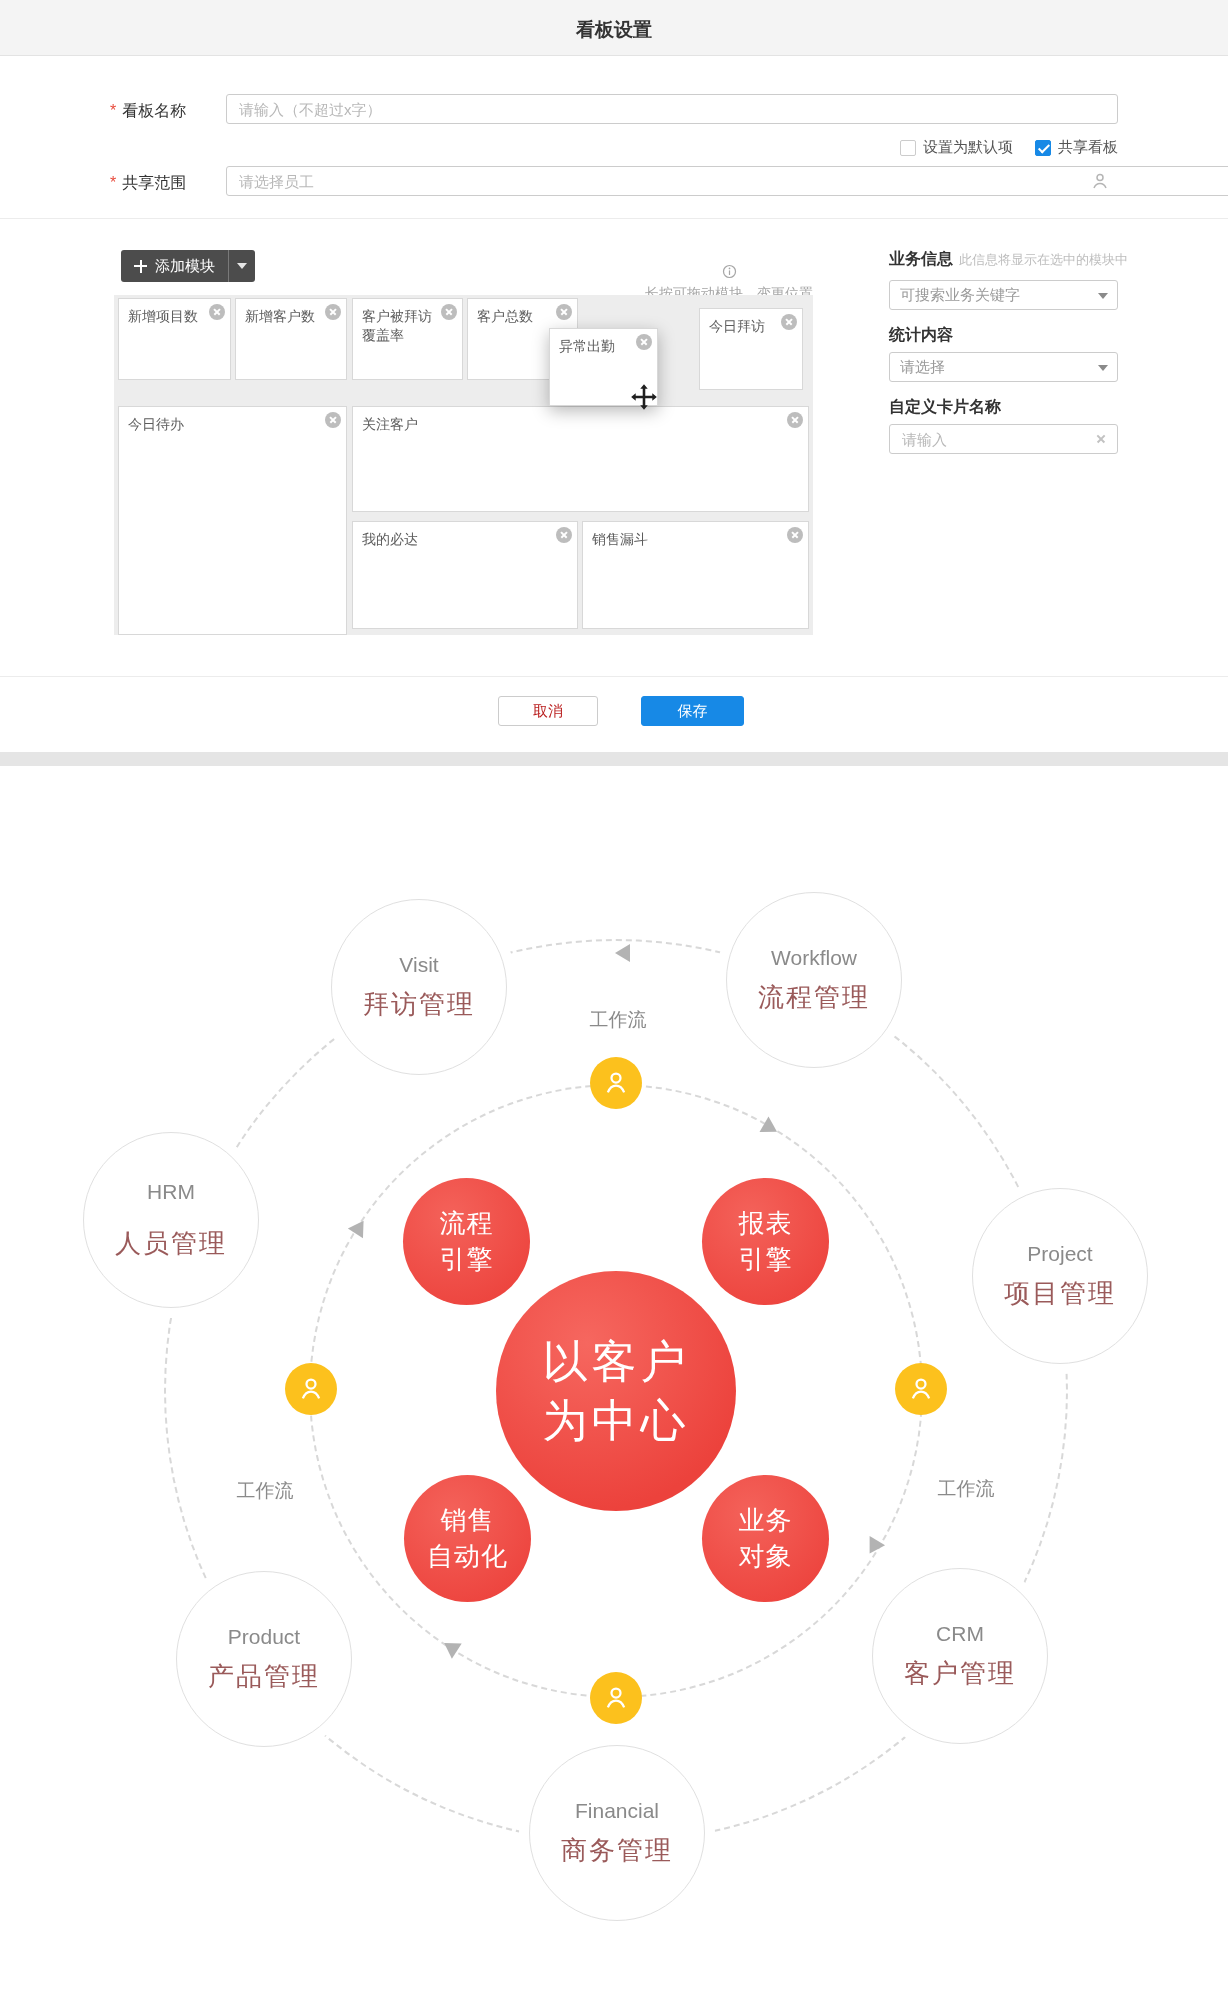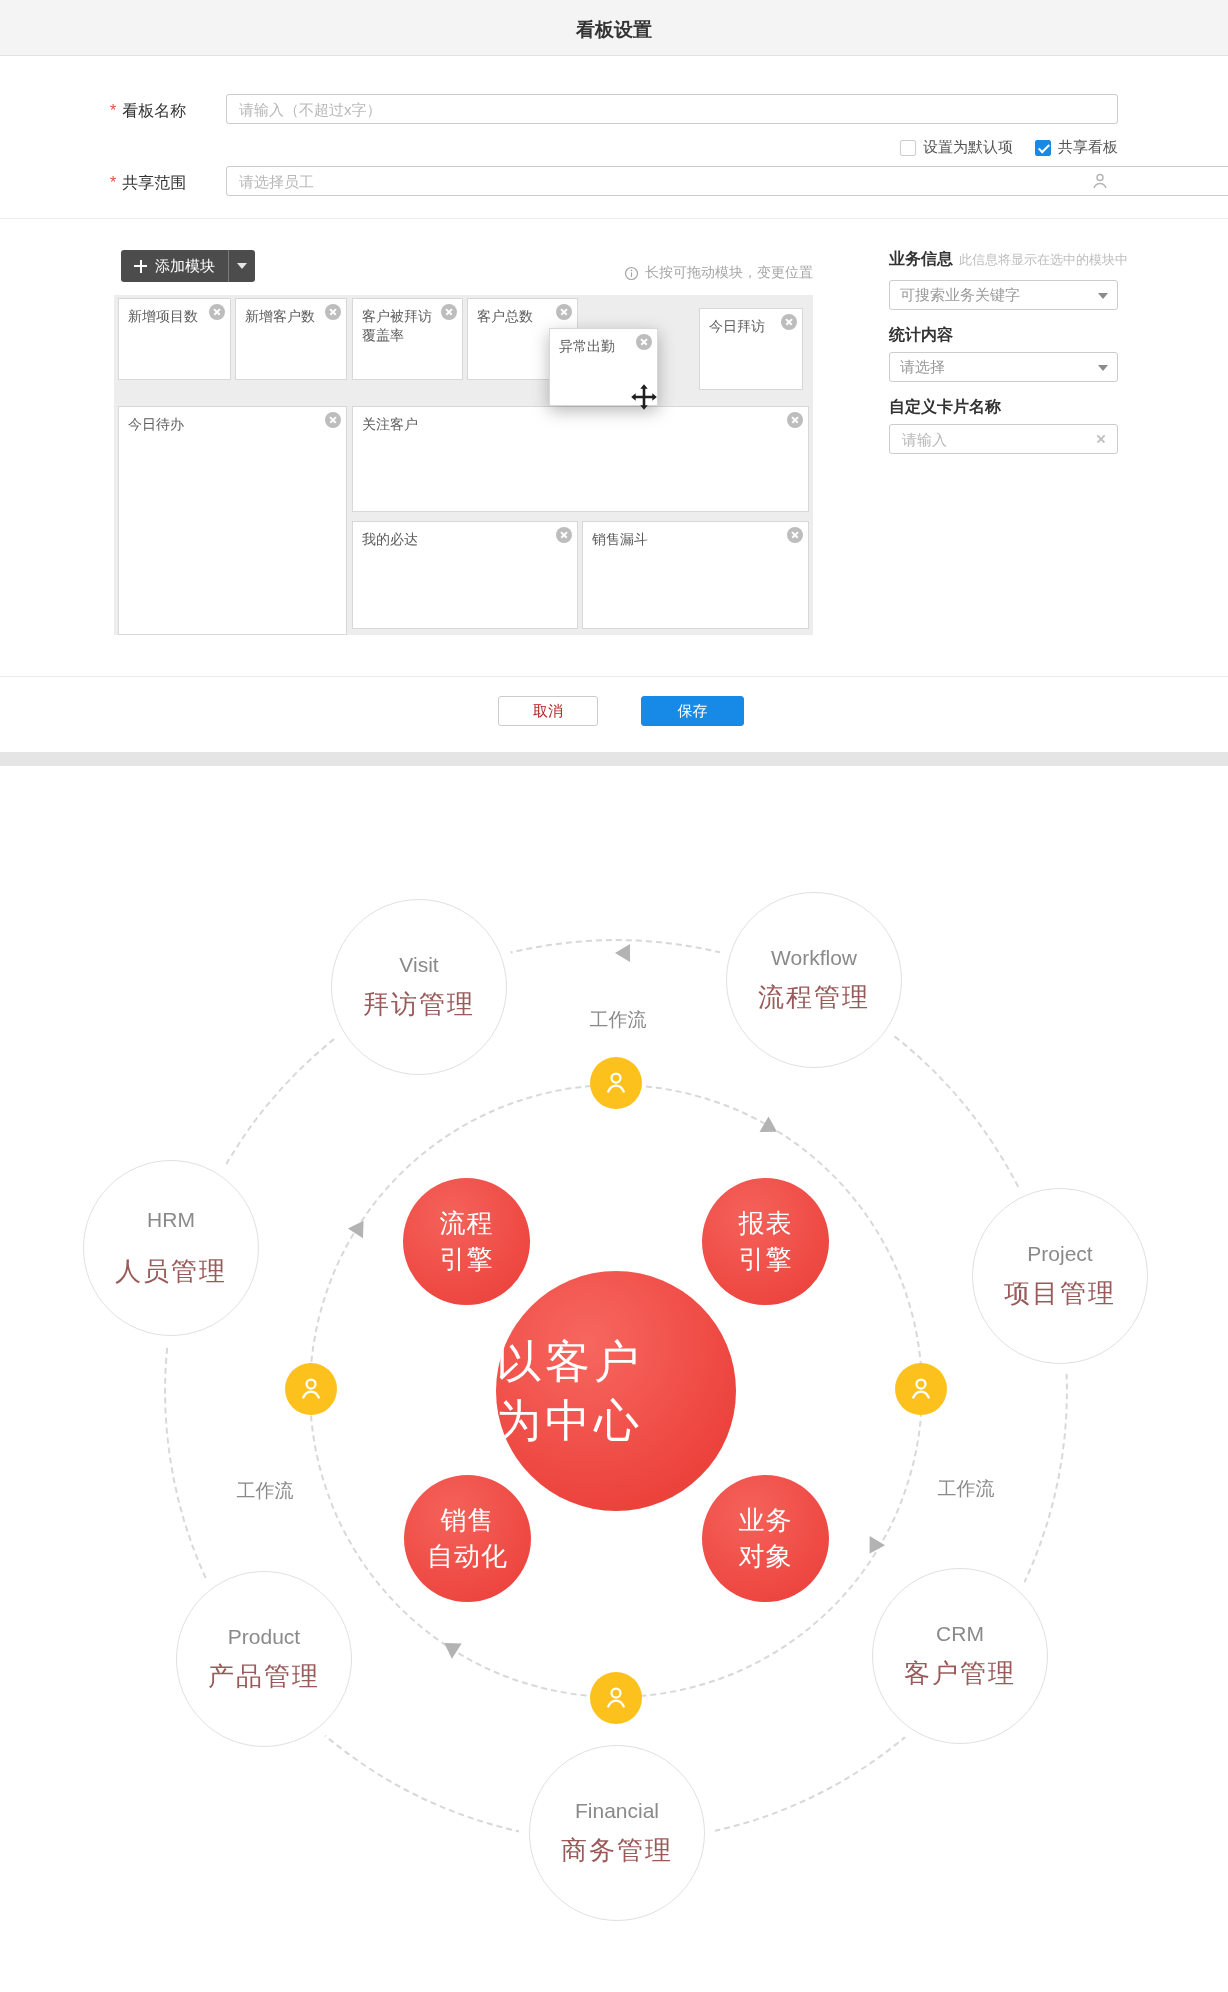--- a/index.html
+++ b/index.html
@@ -34,21 +34,21 @@
   
   .add-module-btn{position:absolute;left:121px;top:250px;height:32px;background:#4c4c4c;border-radius:3px;display:flex;align-items:stretch;color:#fff;font-size:15px;cursor:pointer;}
   .add-main{display:flex;align-items:center;gap:8px;padding:0 13px;}
   .plus-icon{position:relative;width:13px;height:13px;display:inline-block;}
   .plus-icon::before{content:"";position:absolute;left:0;top:5.5px;width:13px;height:2px;background:#fff;}
   .plus-icon::after{content:"";position:absolute;left:5.5px;top:0;width:2px;height:13px;background:#fff;}
   .add-caret-seg{width:26px;border-left:1px solid rgba(255,255,255,0.25);display:flex;align-items:center;justify-content:center;}
   .caret-down{width:0;height:0;border-left:5px solid transparent;border-right:5px solid transparent;border-top:6px solid #e6e6e6;}
 
   
-  .drag-hint{position:absolute;top:264px;right:415px;display:flex;align-items:center;gap:6px;font-size:14px;color:#a6a6a6;}
+  .drag-hint{position:absolute;top:264px;right:415px;display:flex;align-items:center;gap:6px;font-size:14px;color:#a6a6a6;flex-direction:column;}
   .drag-hint svg{width:15px;height:15px;display:block;}
 
   
   .canvas{position:absolute;left:114px;top:295px;width:699px;height:340px;background:#ededed;}
   .mcard{position:absolute;background:#fff;border:1px solid #d8d8d8;box-sizing:border-box;}
   .mcard-title{font-size:14px;color:#5c5c5c;padding:8px 24px 0 9px;line-height:1.35;}
   .mcard-close{position:absolute;top:5px;right:5px;width:16px;height:16px;border-radius:50%;background:#bdbdbd;cursor:pointer;}
   .mcard-close::before,.mcard-close::after{content:"";position:absolute;left:4px;top:7.2px;width:8px;height:1.6px;background:#fff;}
   .mcard-close::before{transform:rotate(45deg);}
   .mcard-close::after{transform:rotate(-45deg);}
@@ -96,27 +96,27 @@
   .ar-i1{left:763px;top:1119px;transform:rotate(30deg);}
   .ar-i2{left:352px;top:1218px;transform:rotate(-57deg);}
   .ar-i3{left:866px;top:1538px;transform:rotate(121deg);}
   .ar-i4{left:443px;top:1638px;transform:rotate(213deg);}
 
   .outer-node{position:absolute;width:176px;height:176px;border-radius:50%;background:#fff;border:1px solid #e0e0e0;box-shadow:0 0 0 10px #fff;box-sizing:border-box;display:flex;flex-direction:column;align-items:center;justify-content:center;text-align:center;}
   .on-en{font-size:21px;color:#8a8a8a;margin-bottom:10px;}
   .on-zh{font-size:26px;color:#9a5a5a;letter-spacing:2px;}
   .on-visit{left:331px;top:899px;}
   .on-workflow{left:726px;top:892px;}
-  .on-hrm{left:83px;top:1160px;gap:12px;}
+  .on-hrm{left:83px;top:1132px;gap:12px;}
   .on-project{left:972px;top:1188px;}
   .on-product{left:176px;top:1571px;}
   .on-crm{left:872px;top:1568px;}
   .on-financial{left:529px;top:1745px;}
 
-  .center-node{position:absolute;left:496px;top:1271px;width:240px;height:240px;border-radius:50%;background:radial-gradient(circle at 38% 30%,#f6675f 0%,#ec423c 75%);color:#fff;display:flex;flex-direction:column;justify-content:center;font-size:45px;line-height:1.32;letter-spacing:4px;z-index:4;}
+  .center-node{position:absolute;left:496px;top:1271px;width:240px;height:240px;border-radius:50%;background:radial-gradient(circle at 38% 30%,#f6675f 0%,#ec423c 75%);color:#fff;display:flex;flex-direction:column;align-items:center;justify-content:center;font-size:45px;line-height:1.32;letter-spacing:4px;z-index:4;}
   .red-node{position:absolute;width:127px;height:127px;border-radius:50%;background:radial-gradient(circle at 38% 30%,#f4625a 0%,#ed453f 78%);color:#fff;display:flex;flex-direction:column;align-items:center;justify-content:center;font-size:26px;line-height:1.35;letter-spacing:1px;text-align:center;z-index:3;}
   .rn-process{left:403px;top:1178px;}
   .rn-report{left:702px;top:1178px;}
   .rn-sales{left:404px;top:1475px;}
   .rn-biz{left:702px;top:1475px;}
 
   .yellow-node{position:absolute;width:52px;height:52px;border-radius:50%;background:#fcc11d;display:flex;align-items:center;justify-content:center;z-index:3;}
   .yellow-node svg{width:30px;height:30px;display:block;}
   .yn-top{left:590px;top:1057px;}
   .yn-left{left:285px;top:1363px;}

